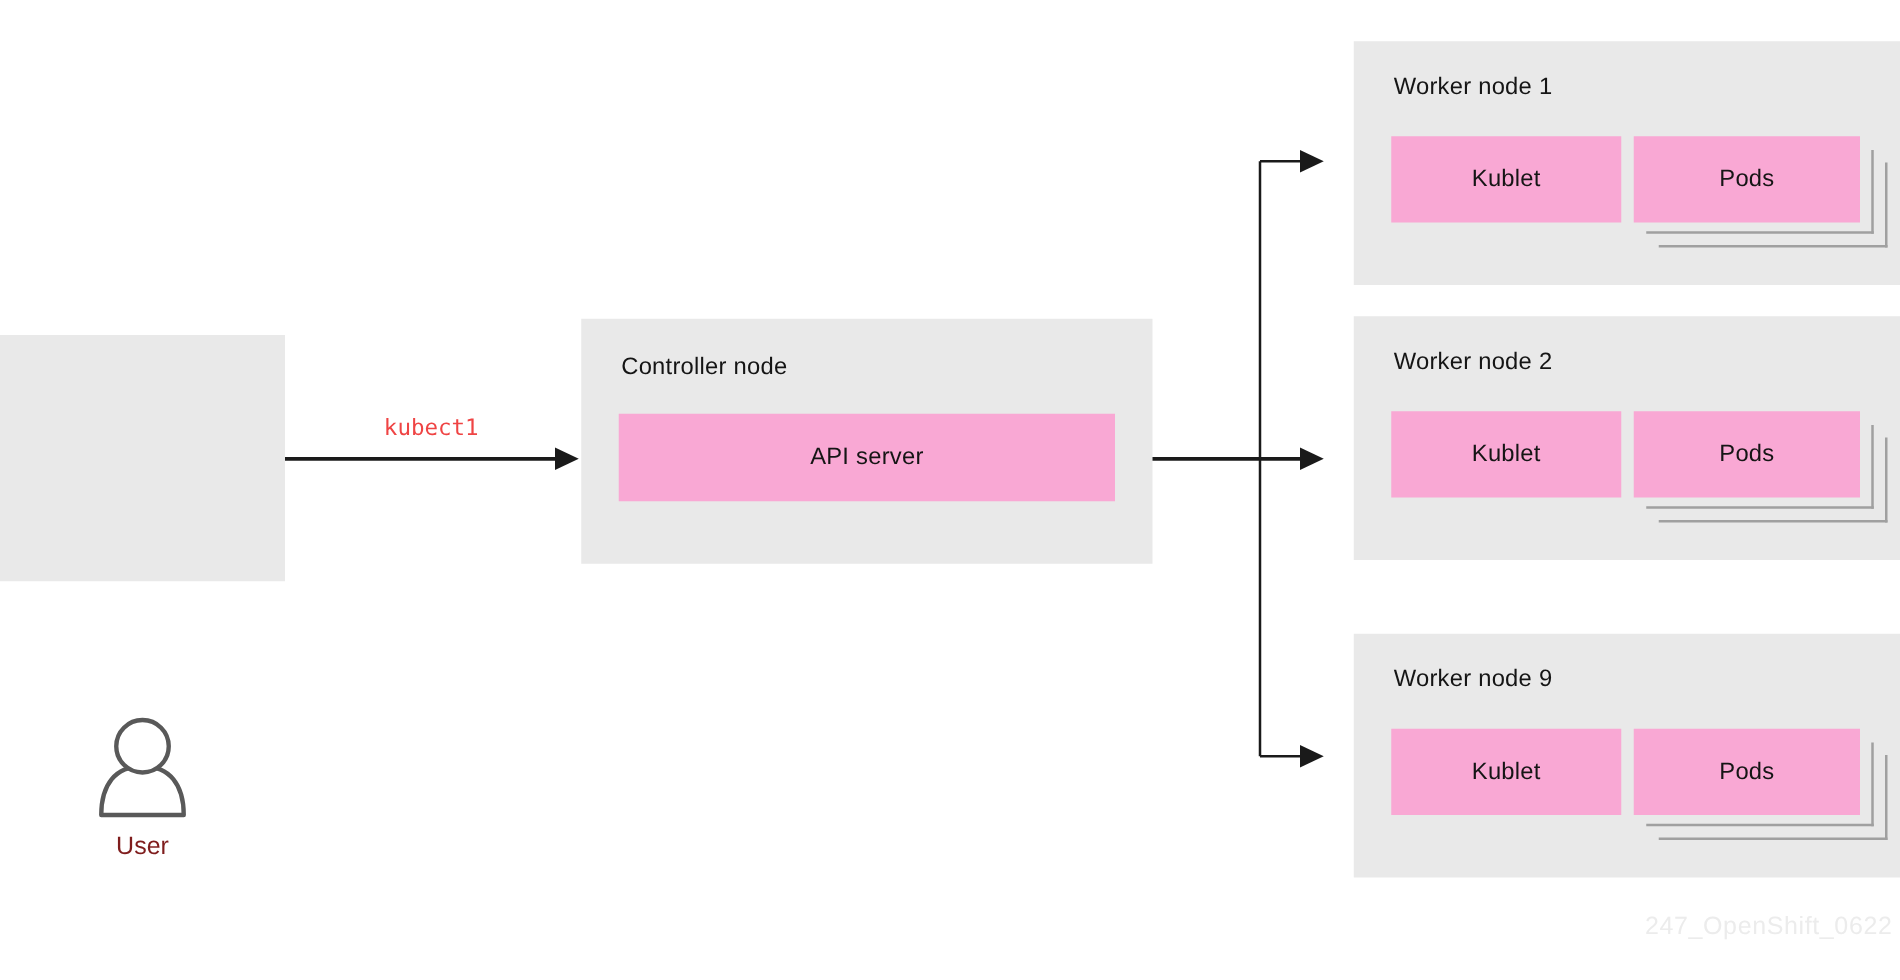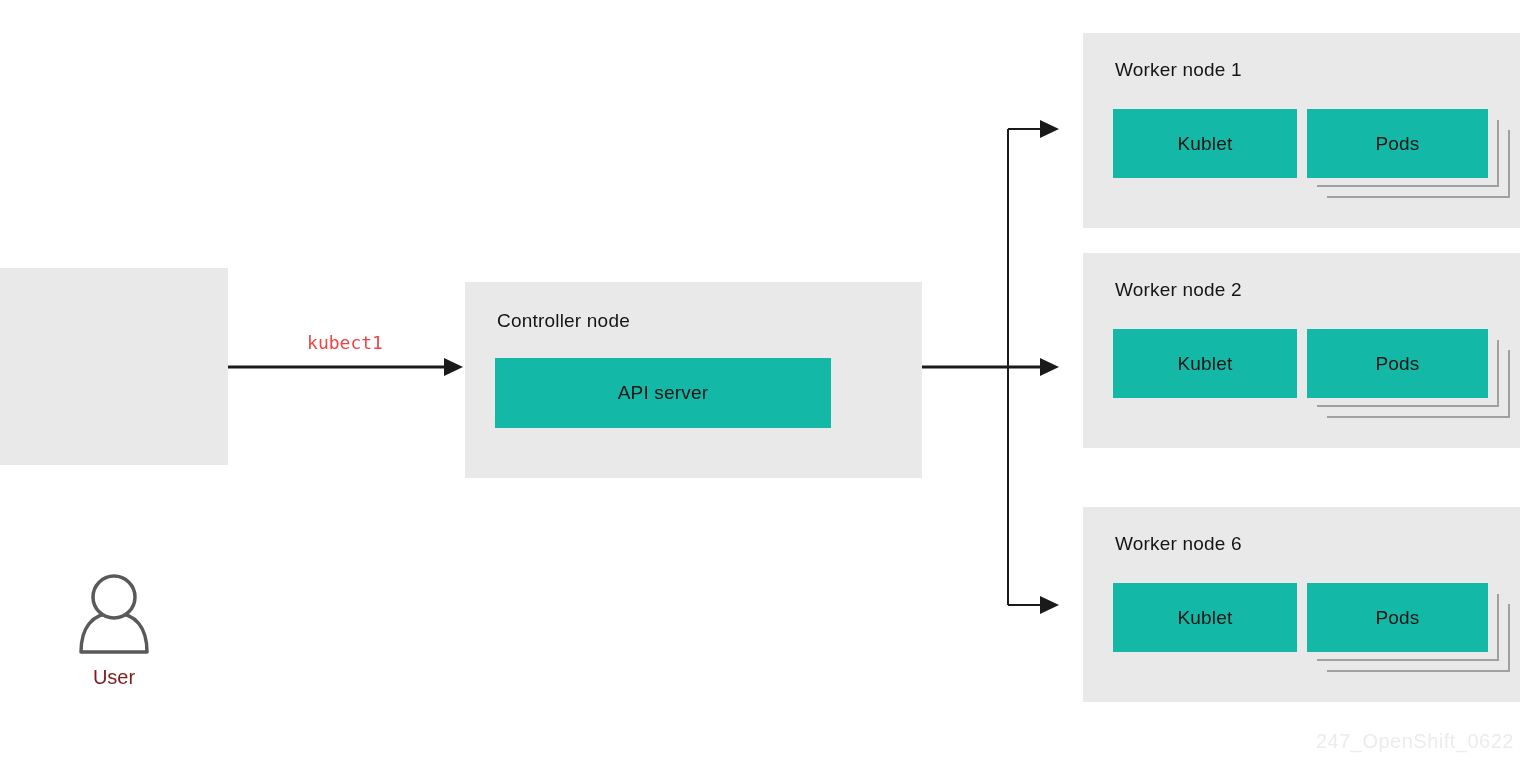--- a/index.html
+++ b/index.html
@@ -25,21 +25,21 @@
     left: 32px;
     top: 28px;
     font-size: 19px;
     font-weight: 500;
     color: #151515;
     letter-spacing: 0.2px;
     white-space: nowrap;
   }
   .inner-box {
     position: absolute;
-    background: #14b8a6;
+    background: #f9a8d4;
     display: flex;
     align-items: center;
     justify-content: center;
     font-size: 19px;
     font-weight: 500;
     color: #151515;
     letter-spacing: 0.2px;
   }
   
   #user-box { left: 0; top: 268px; width: 228px; height: 197px; }
@@ -54,22 +54,22 @@
   #edge-label {
     position: absolute;
     left: 345px; top: 332px;
     transform: translateX(-50%);
     font-family: "DejaVu Sans Mono", monospace;
     font-size: 18px;
     color: #ef4444;
     white-space: nowrap;
   }
   
-  #controller-box { left: 465px; top: 282px; width: 457px; height: 196px; text-decoration: underline; }
-  #api-server-box { left: 30px; top: 76px; width: 336px; height: 70px; }
+  #controller-box { left: 465px; top: 255px; width: 457px; height: 196px; text-decoration: underline; }
+  #api-server-box { left: 30px; top: 76px; width: 397px; height: 70px; }
   
   .worker-box { left: 1063px; width: 552px; height: 195px; margin-left: 20px; }
   #worker-1 { top: 33px; }
   #worker-2 { top: 253px; }
   #worker-3 { top: 507px; }
   .worker-title { top: 26px; }
   .kubelet-box { left: 30px; top: 76px; width: 184px; height: 69px; }
   .pods-box { left: 224px; top: 76px; width: 181px; height: 69px; }
   .pods-stack {
     position: absolute;
@@ -136,21 +136,21 @@
     <div class="pods-stack layer-1"></div>
     <div class="inner-box kubelet-box">
       <span>Kublet</span>
     </div>
     <div class="inner-box pods-box">
       <span>Pods</span>
     </div>
   </div>
 
   <div class="node worker-box" id="worker-3">
-    <div class="node-title worker-title">Worker node 6</div>
+    <div class="node-title worker-title">Worker node 9</div>
     <div class="pods-stack layer-2"></div>
     <div class="pods-stack layer-1"></div>
     <div class="inner-box kubelet-box">
       <span>Kublet</span>
     </div>
     <div class="inner-box pods-box">
       <span>Pods</span>
     </div>
   </div>
 

